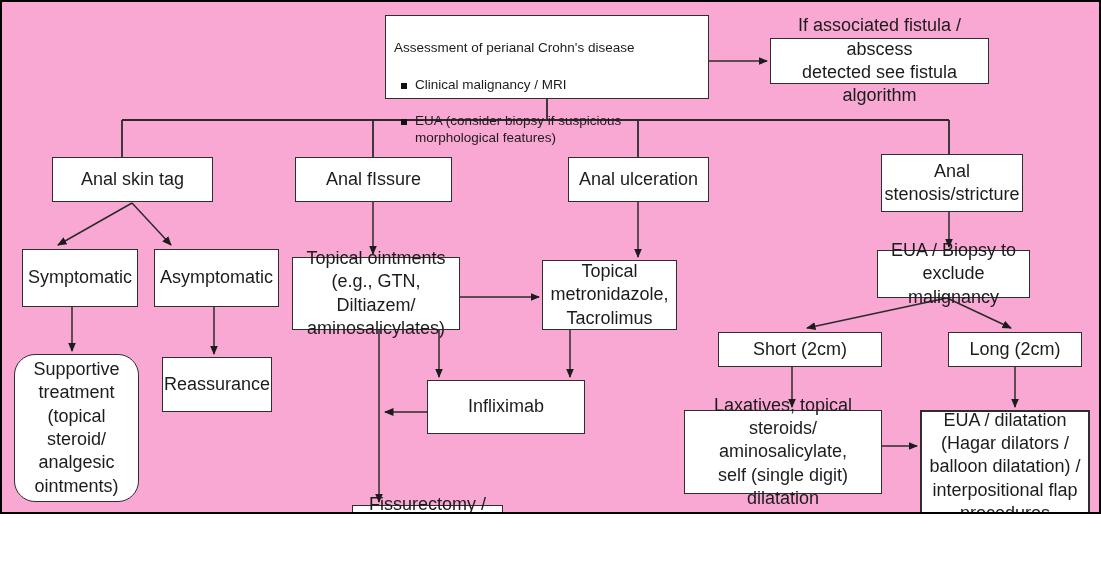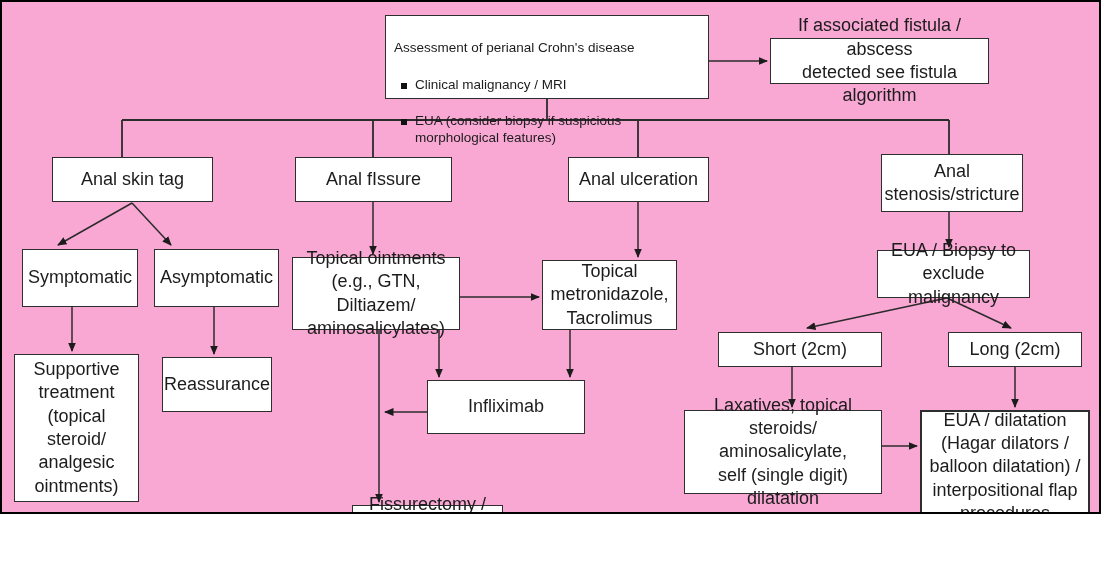--- a/index.html
+++ b/index.html
@@ -122,21 +122,21 @@
 (e.g., GTN, Diltiazem/
 aminosalicylates)</div>
 
   <div class="node" style="left:540px;top:258px;width:135px;height:70px;">Topical
 metronidazole,
 Tacrolimus</div>
 
   <div class="node" style="left:875px;top:248px;width:153px;height:48px;">EUA / Biopsy to
 exclude malignancy</div>
 
-  <div class="node" style="left:12px;top:352px;width:125px;height:148px;">Supportive
+  <div class="node" style="left:12px;top:352px;width:125px;height:148px;border-radius:21px;">Supportive
 treatment
 (topical
 steroid/
 analgesic
 ointments)</div>
 
   <div class="node" style="left:160px;top:355px;width:110px;height:55px;">Reassurance</div>
 
   <div class="node" style="left:425px;top:378px;width:158px;height:54px;">Infliximab</div>
 

